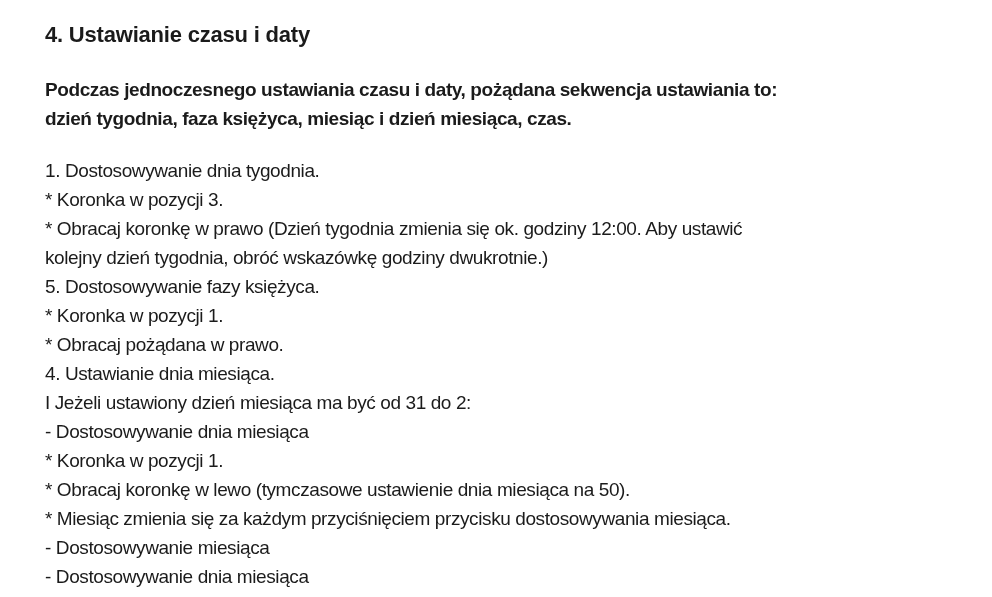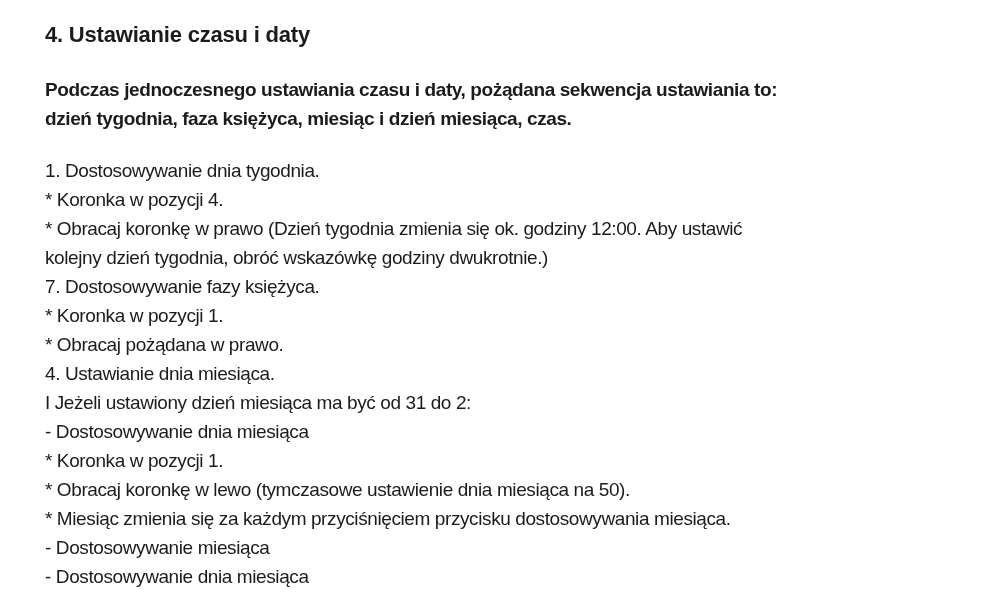--- a/index.html
+++ b/index.html
@@ -50,23 +50,23 @@
 </head>
 <body>
 
 <div class="page">
   <h1 class="doc-title">4. Ustawianie czasu i daty</h1>
 
   <p class="intro">Podczas jednoczesnego ustawiania czasu i daty, pożądana sekwencja ustawiania to: dzień tygodnia, faza księżyca, miesiąc i dzień miesiąca, czas.</p>
 
   <div class="lines">
     <p class="line">1. Dostosowywanie dnia tygodnia.</p>
-    <p class="line">* Koronka w pozycji 4.</p>
+    <p class="line">* Koronka w pozycji 3.</p>
     <p class="line">* Obracaj koronkę w prawo (Dzień tygodnia zmienia się ok. godziny 12:00. Aby ustawić kolejny dzień tygodnia, obróć wskazówkę godziny dwukrotnie.)</p>
-    <p class="line">7. Dostosowywanie fazy księżyca.</p>
+    <p class="line">5. Dostosowywanie fazy księżyca.</p>
     <p class="line">* Koronka w pozycji 1.</p>
     <p class="line">* Obracaj pożądana w prawo.</p>
     <p class="line">4. Ustawianie dnia miesiąca.</p>
     <p class="line">I Jeżeli ustawiony dzień miesiąca ma być od 31 do 2:</p>
     <p class="line">- Dostosowywanie dnia miesiąca</p>
     <p class="line">* Koronka w pozycji 1.</p>
     <p class="line">* Obracaj koronkę w lewo (tymczasowe ustawienie dnia miesiąca na 50).</p>
     <p class="line">* Miesiąc zmienia się za każdym przyciśnięciem przycisku dostosowywania miesiąca.</p>
     <p class="line">- Dostosowywanie miesiąca</p>
     <p class="line">- Dostosowywanie dnia miesiąca</p>

